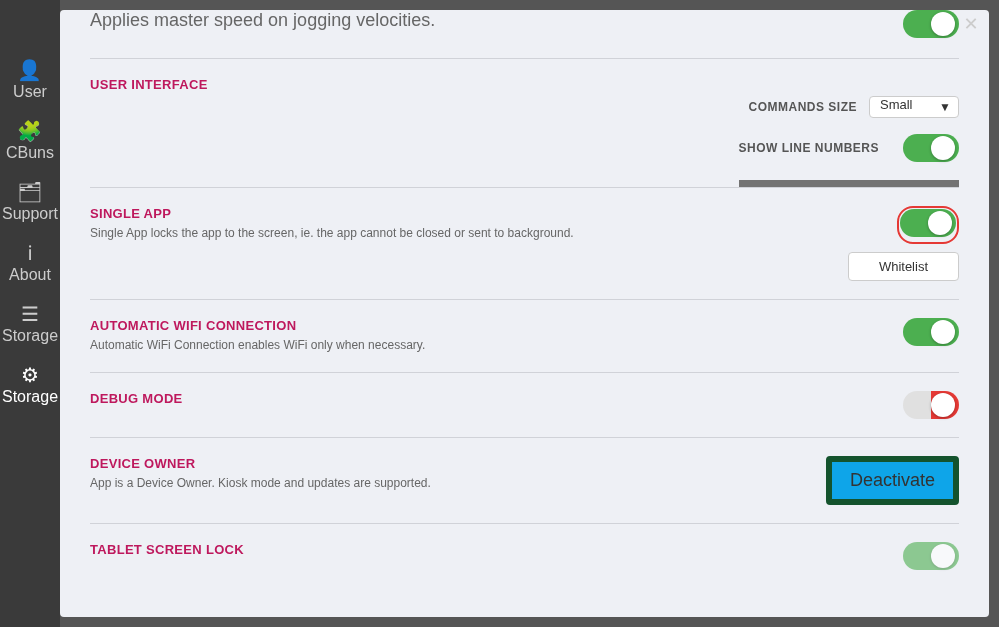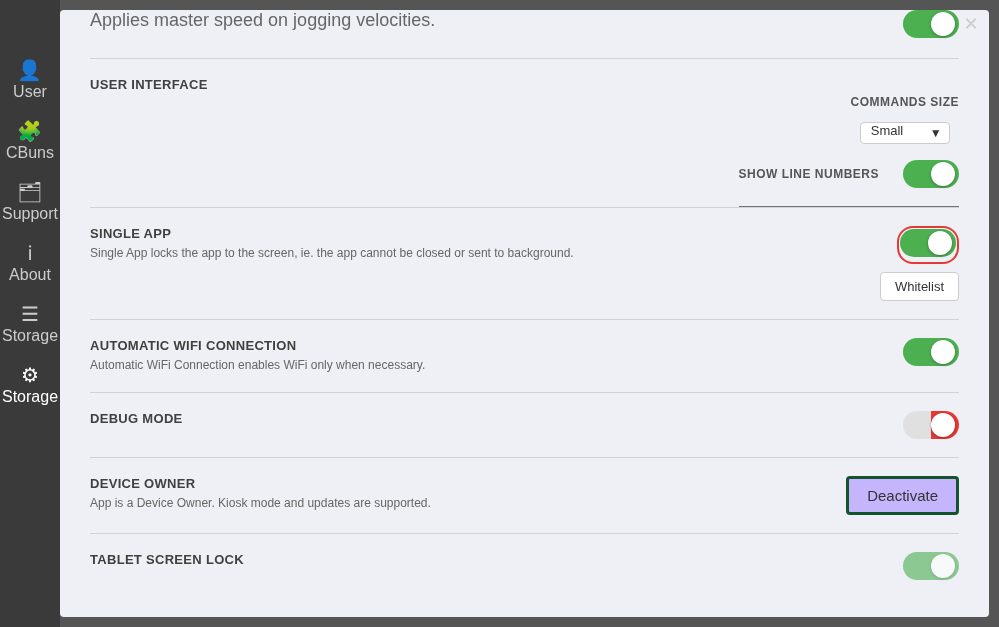--- a/index.html
+++ b/index.html
@@ -92,21 +92,21 @@
       border-bottom: 1px solid #d0d2d8;
       display: flex;
       align-items: flex-start;
       justify-content: space-between;
     }
     .setting-row:last-child { border-bottom: none; }
     .setting-info { flex: 1; padding-right: 20px; }
     .setting-title {
       font-size: 13px;
       font-weight: 700;
-      color: #404040;
+      color: #be185d;
       margin-bottom: 4px;
       letter-spacing: 0.3px;
     }
     .setting-desc {
       font-size: 12px;
       color: #666;
       line-height: 1.4;
     }
     .setting-control {
       display: flex;
@@ -148,21 +148,20 @@
       border-radius: 16px;
       padding: 1px;
     }
 
     
     .commands-size-row {
       display: flex;
       align-items: center;
       gap: 12px;
       padding: 18px 0 8px 0;
-      flex-direction: column;
     }
     .commands-label {
       font-size: 12px;
       font-weight: 700;
       color: #555;
       letter-spacing: 0.5px;
     }
     .select-wrap {
       position: relative;
     }
@@ -186,48 +185,48 @@
       color: #333;
       font-size: 12px;
     }
 
     
     .show-line-row {
       display: flex;
       align-items: center;
       gap: 12px;
       padding: 8px 0 18px 0;
-      border-bottom: 1px solid #737373;
+      border-bottom: 7px solid #737373;
       margin-left: 28px;
     }
     .show-line-label {
       font-size: 12px;
       font-weight: 700;
       color: #555;
       letter-spacing: 0.5px;
     }
 
     
     .deactivate-btn {
-      background: #c4b5fd;
-      border: 3px solid #14532d;
+      background: #0ea5e9;
+      border: 6px solid #14532d;
       border-radius: 4px;
       padding: 8px 18px;
-      font-size: 15px;
+      font-size: 18px;
       color: #333;
       cursor: pointer;
       font-weight: 500;
     }
 
     
     .whitelist-btn {
       background: #fff;
       border: 1px solid #ccc;
       border-radius: 4px;
-      padding: 6px 14px;
+      padding: 6px 30px;
       font-size: 13px;
       color: #333;
       cursor: pointer;
     }
 
     
     .partial-row {
       padding: 0 0 16px 0;
       border-bottom: 1px solid #d0d2d8;
       display: flex;

